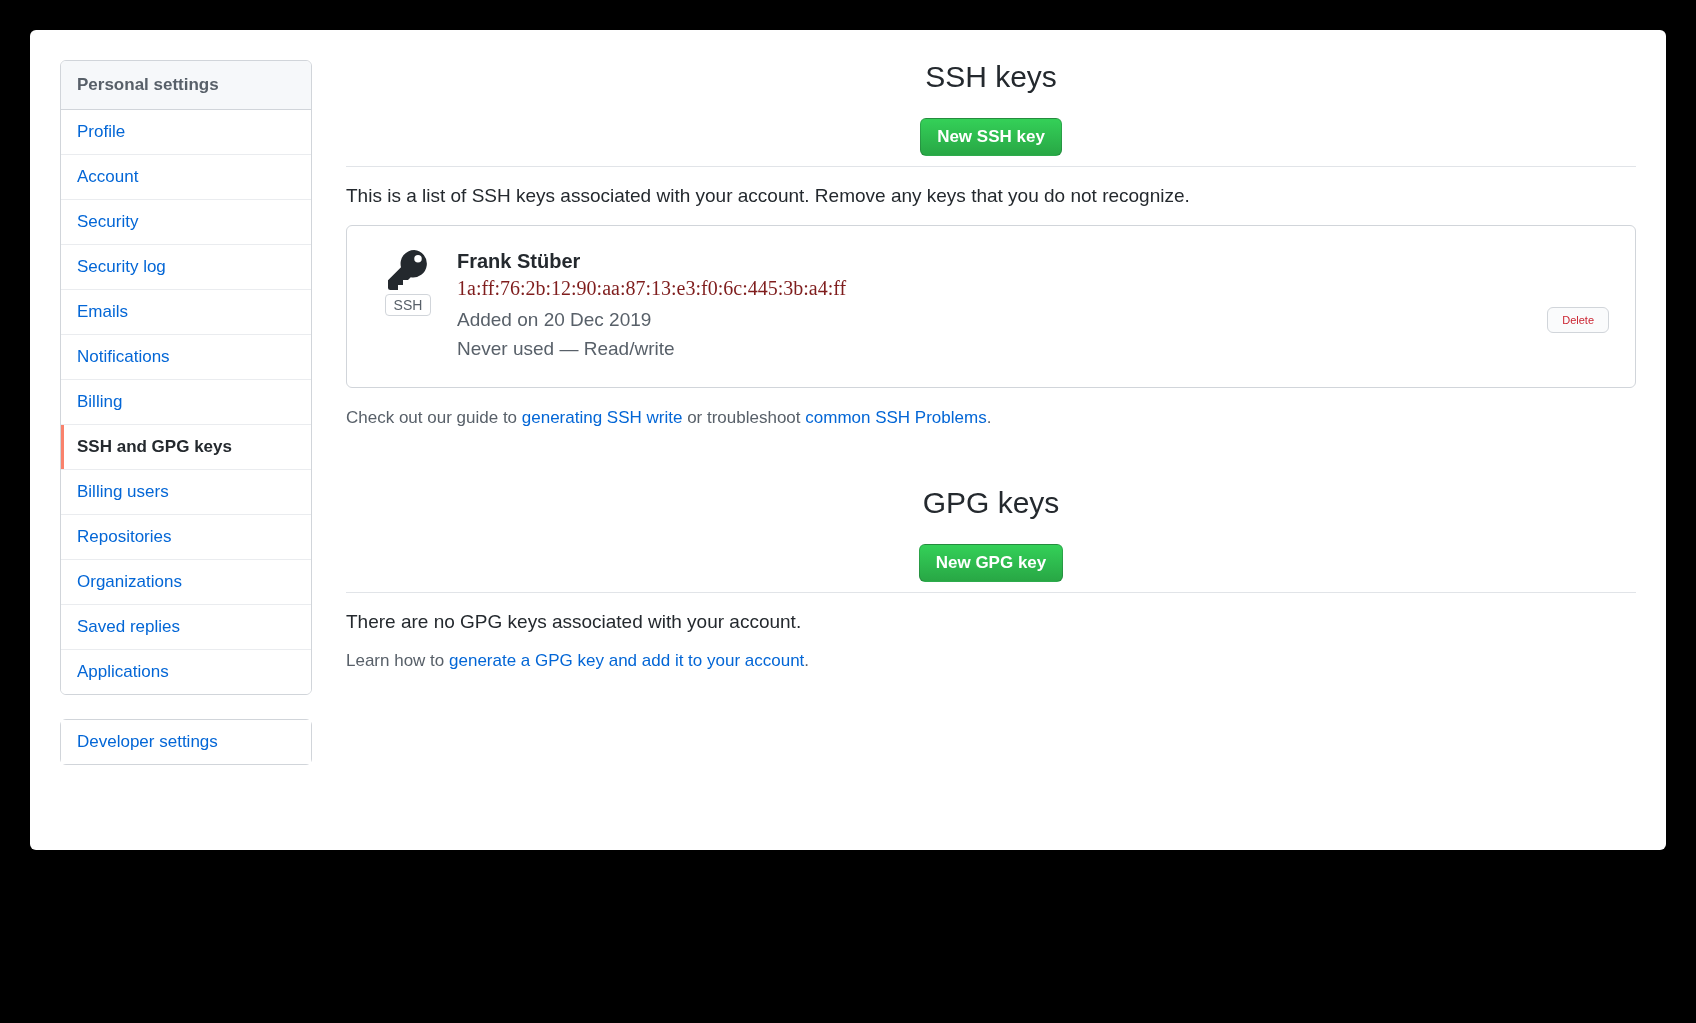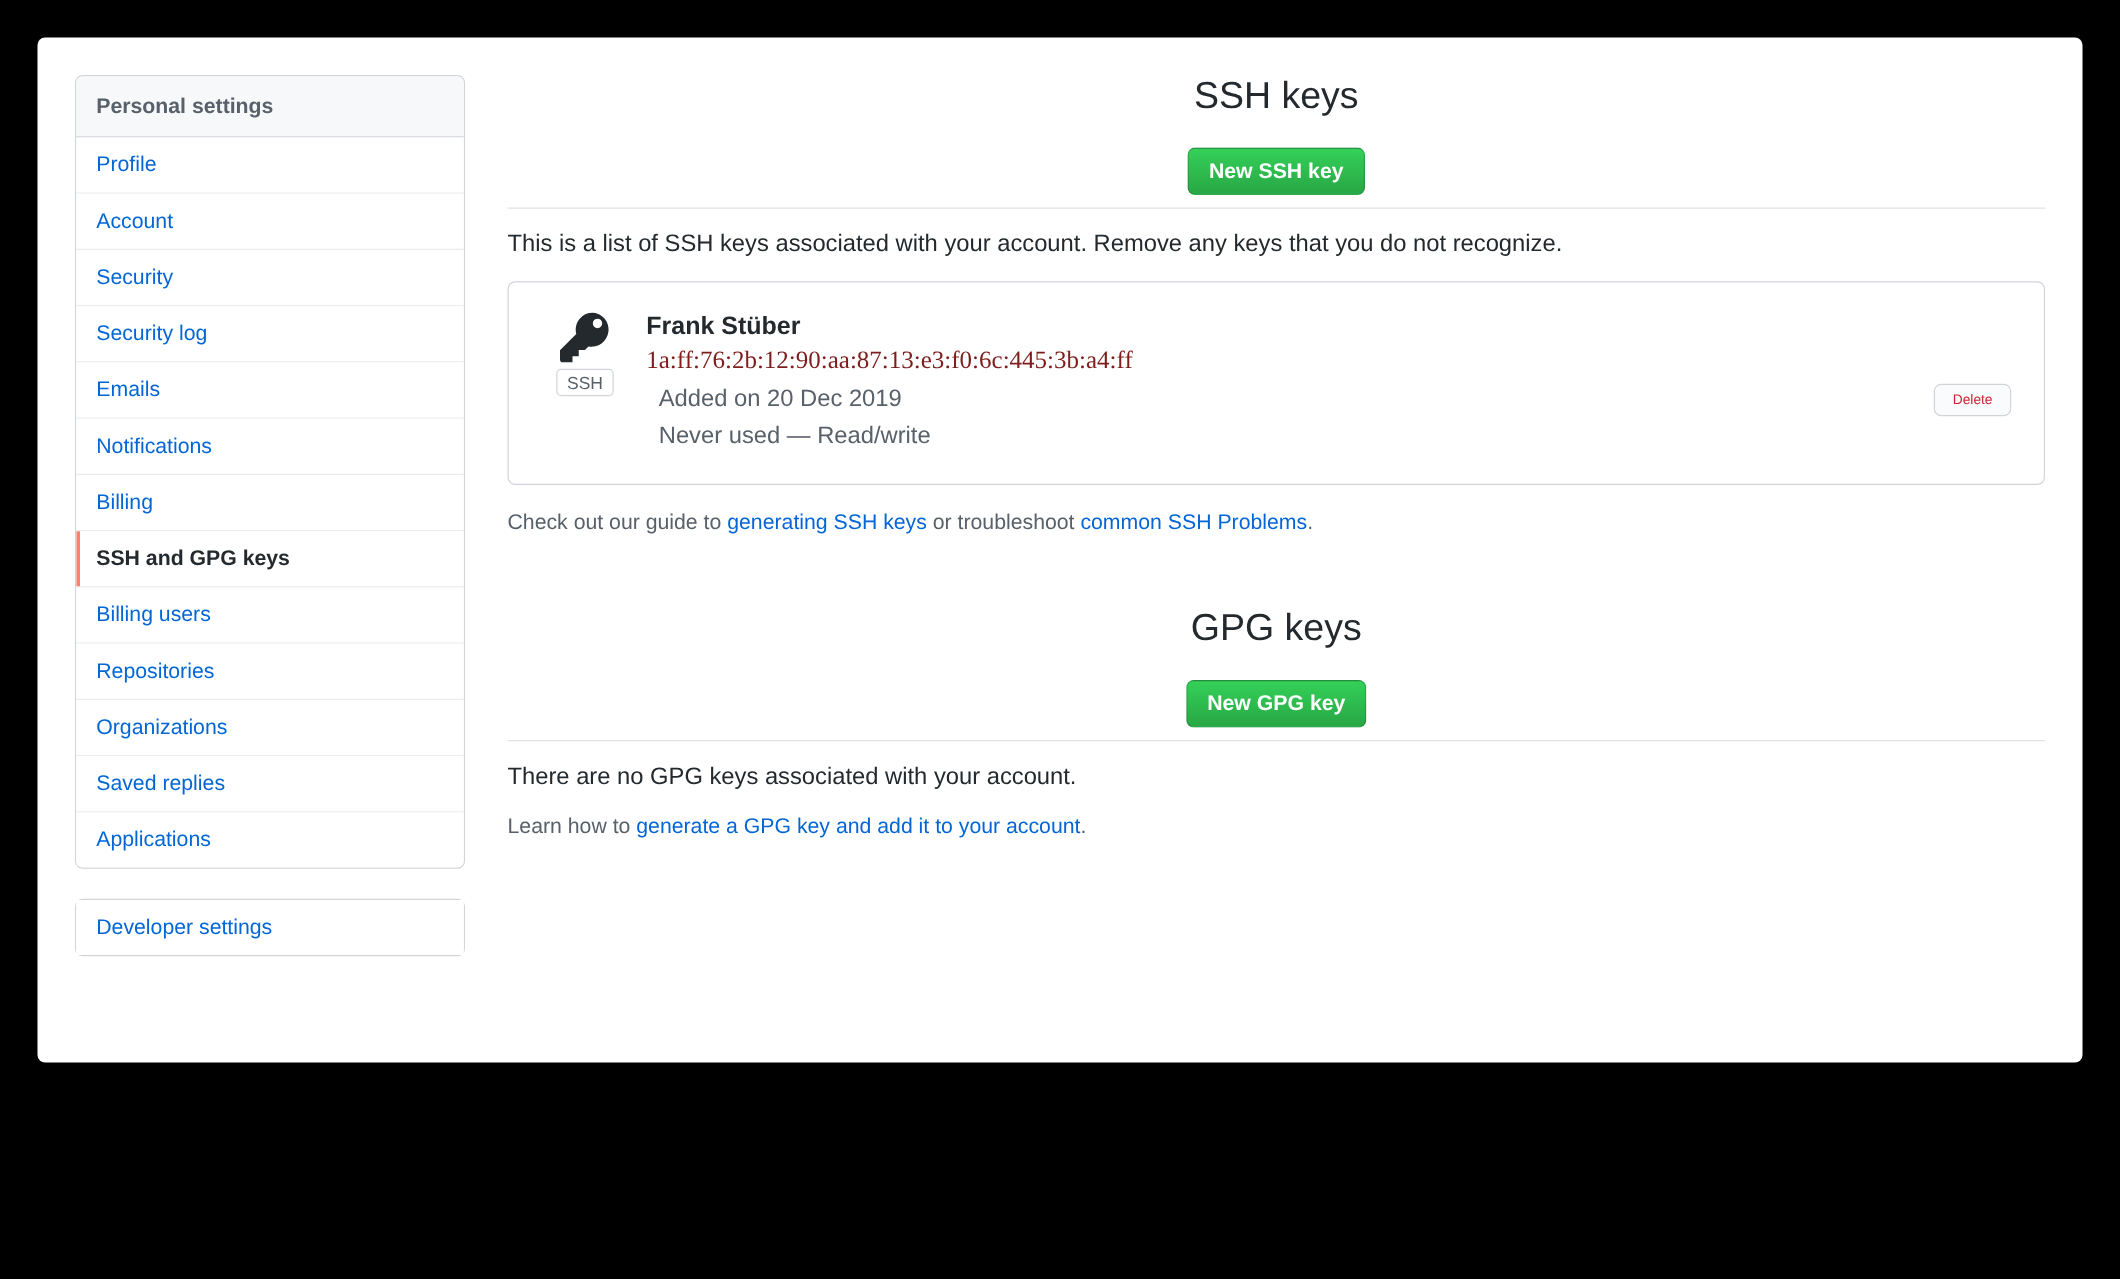--- a/index.html
+++ b/index.html
@@ -12,21 +12,21 @@
   }
   .page {
     background: #fff;
     margin: 30px;
     border-radius: 6px;
     display: flex;
     padding: 0;
     min-height: 820px;
   }
   .sidebar {
-    width: 312px;
+    width: 252px;
     flex-shrink: 0;
     padding: 0 0 0 0;
     margin-left: 0;
     margin-top: 0;
   }
   .menu {
     border: 1px solid #d1d5da;
     border-radius: 6px;
     margin: 0;
     overflow: hidden;
@@ -136,21 +136,20 @@
   .key-finger {
     font-family: Liberation Serif, serif;
     font-size: 20px;
     color: #7f1d1d;
     margin-bottom: 6px;
   }
   .key-meta {
     font-size: 19px;
     color: #586069;
     line-height: 1.5;
-    margin-left: 10px;
   }
   .btn-danger {
     background: #fafbfc;
     border: 1px solid #d1d5da;
     color: #cb2431;
     border-radius: 6px;
     padding: 6px 14px;
     font-size: 11px;
     font-weight: 500;
     cursor: pointer;
@@ -217,21 +216,21 @@
         <div class="key-details">
           <div class="key-title">Frank Stüber</div>
           <div class="key-finger">1a:ff:76:2b:12:90:aa:87:13:e3:f0:6c:445:3b:a4:ff</div>
           <div class="key-meta">Added on 20 Dec 2019</div>
           <div class="key-meta">Never used — Read/write</div>
         </div>
         <button class="btn-danger">Delete</button>
       </div>
 
       <p class="guide">
-        <span>Check out our guide to </span><a class="link">generating SSH keys</a><span> or troubleshoot </span><a class="link">common SSH Problems</a><span>.</span>
+        <span>Check out our guide to </span><a class="link">generating SSH write</a><span> or troubleshoot </span><a class="link">common SSH Problems</a><span>.</span>
       </p>
 
       <div class="gpg-section">
         <div class="section-head">
           <h2>GPG keys</h2>
           <button class="btn-primary">New GPG key</button>
         </div>
         <p class="desc">There are no GPG keys associated with your account.</p>
         <p class="guide" style="margin-top:6px">
           <span>Learn how to </span><a class="link">generate a GPG key and add it to your account</a><span>.</span>

